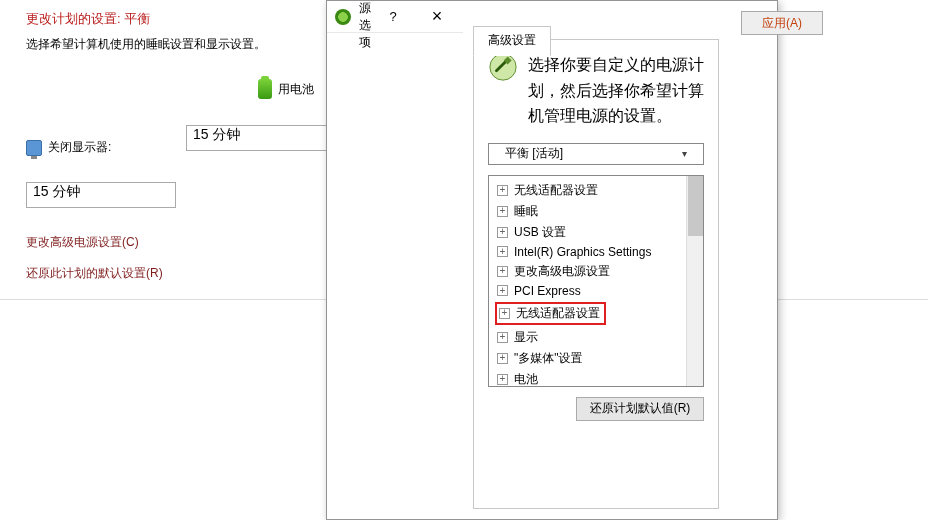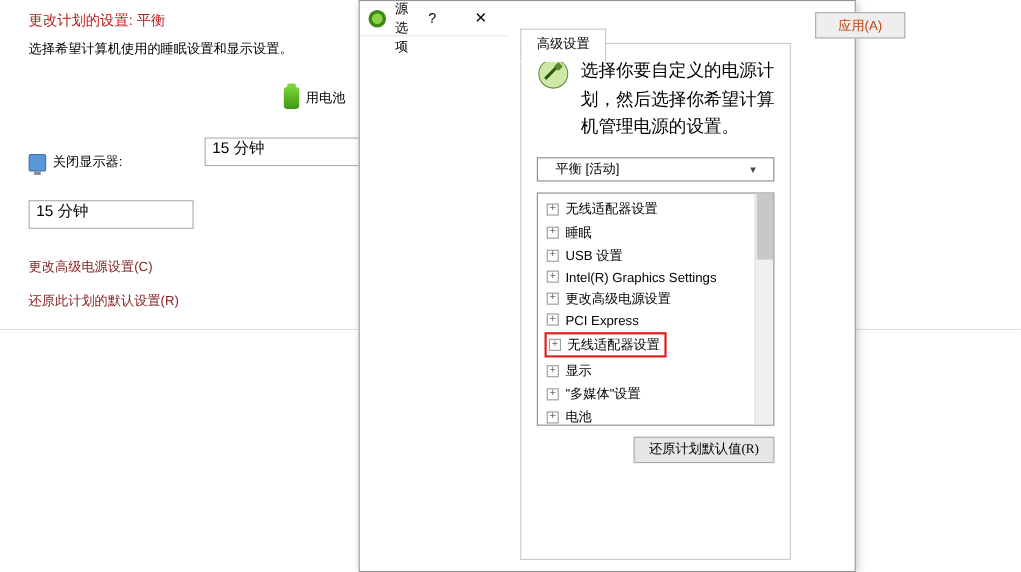--- a/index.html
+++ b/index.html
@@ -187,21 +187,21 @@
     .dlg-btn {
       min-width: 80px;
       height: 24px;
       border:1px solid #aaa;
       background:#e6e6e6;
       font-size:12px;
       font-family:inherit;
       cursor:pointer;
       padding: 0 12px;
     }
-    .dlg-btn.wide { min-width:128px;font-family:Liberation Serif, serif; }
+    .dlg-btn.wide { min-width:128px; }
     .dlg-btn:disabled { color:#c2410c; background:#eee; cursor:default; }
     .footer {
       display:flex; justify-content:flex-end; gap:8px;
       padding: 10px 12px 12px;
     }
     .footer .dlg-btn { width:82px; }
     .dlg-btn.primary { border:1px solid #3b8bdc; box-shadow: inset 0 0 0 1px #8cc0ee; }
   </style>
 </head>
 <body>

